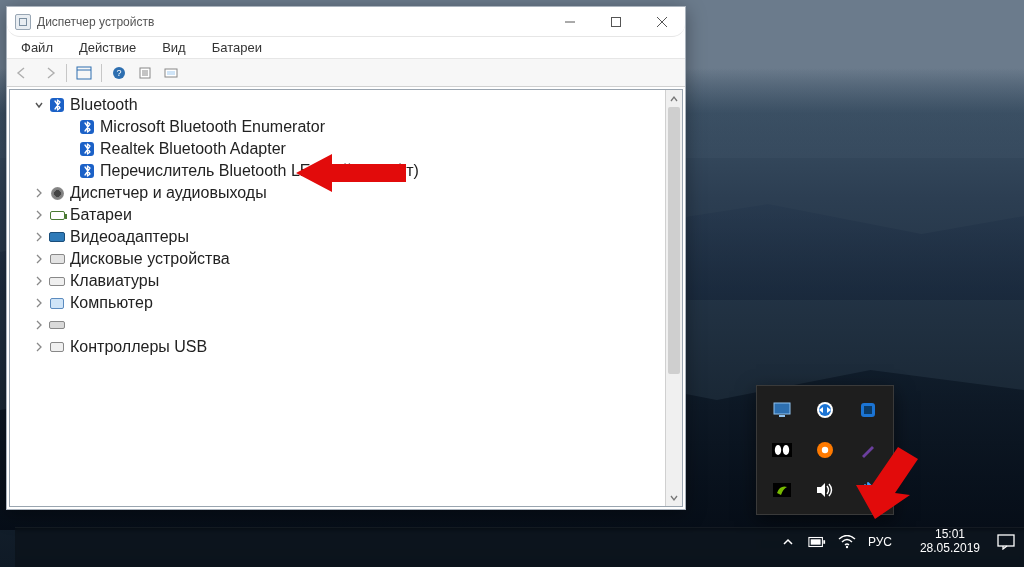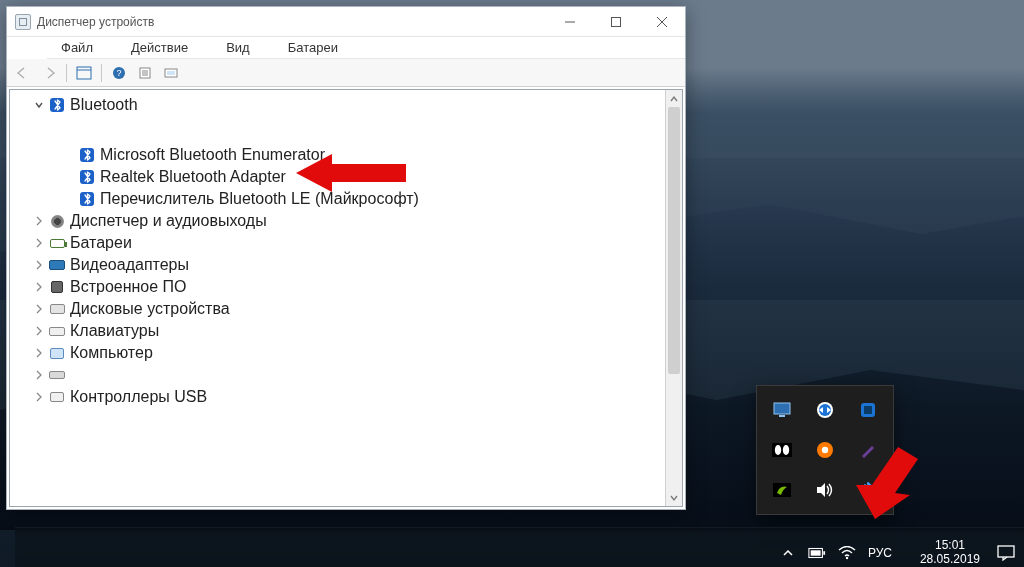--- a/index.html
+++ b/index.html
@@ -32,55 +32,56 @@
     box-shadow: 0 4px 18px rgba(0,0,0,.35);
     display: flex;
     flex-direction: column;
   }
   .titlebar {
     height: 30px;
     background: #fff;
     display: flex;
     align-items: center;
     border-bottom: 1px solid #e6e6e6;
+    border-radius: 13px;
   }
   .titlebar .app-icon{
     width:16px;height:16px;margin:0 6px 0 8px;
     background:#e8edf2;border:1px solid #98a6b4;border-radius:2px;position:relative;
   }
   .titlebar .app-icon::after{content:"";position:absolute;inset:3px;border:1px solid #7b8fa1;}
   .titlebar .title { color:#555; font-size:12px; flex: 0 0 auto; }
   .titlebar .spacer { flex:1; }
   .titlebar .winbtn{
     width:46px;height:30px;display:flex;align-items:center;justify-content:center;color:#555;
   }
   .winbtn svg{display:block;}
 
   .menubar{
-    height:22px;display:flex;align-items:center;gap:30px;padding:0 10px;
-    font-size:13px;color:#333;border-bottom:1px solid #e6e6e6;margin-left:40px;
+    height:22px;display:flex;align-items:center;gap:18px;padding:0 10px;
+    font-size:13px;color:#333;border-bottom:1px solid #e6e6e6;
   }
   .menubar .menuitem{padding:1px 4px;}
 
   .toolbar{
     height:28px;display:flex;align-items:center;gap:2px;padding:0 4px;border-bottom:1px solid #d0d0d0;
     background:#f7f7f7;
   }
   .tbtn{
     width:24px;height:22px;display:flex;align-items:center;justify-content:center;border:1px solid transparent;border-radius:2px;
   }
   .tbtn.disabled{opacity:.4;}
   .tdivider{width:1px;height:18px;background:#c7c7c7;margin:0 3px;}
 
   .tree-wrap{
     flex:1;display:flex;border:1px solid #9aa5b0;margin:2px;background:#fff;position:relative;
   }
   .tree{flex:1;overflow:auto;padding:4px 0 4px 2px;font-size:16px;color:#222;}
   .tree ul{list-style:none;padding-left:0;}
-  .tree > ul > li > ul{padding-left:0;margin-top:28px;}
+  .tree > ul > li > ul{padding-left:0;}
   .tree li{position:relative;}
   .row{display:flex;align-items:center;height:22px;white-space:nowrap;padding-right:6px;}
   .indent1{padding-left:20px;}
   .indent3{padding-left:66px;}
   .tw{width:14px;height:14px;display:flex;align-items:center;justify-content:center;margin-right:2px;color:#555;}
   .tw svg{display:block;}
   .ico{width:18px;height:16px;display:flex;align-items:center;justify-content:center;margin-right:4px;}
   .bt-icon{width:14px;height:14px;border-radius:3px;background:#1b61c7;color:#fff;display:flex;align-items:center;justify-content:center;font-size:10px;font-weight:700;}
   .dev-icon{width:16px;height:12px;background:#dfe6eb;border:1px solid #9ba9b5;border-radius:2px;display:block;}
   .dev-icon.speaker{border-radius:50%;width:13px;height:13px;background:radial-gradient(circle,#444 35%,#7a7a7a 36%,#9c9c9c 100%);border:none;}
@@ -118,21 +119,21 @@
     gap:4px;
   }
   .tray-cell{display:flex;align-items:center;justify-content:center;border-radius:2px;}
   .tic{width:20px;height:20px;display:flex;align-items:center;justify-content:center;}
 
   
   .taskbar{
     position:absolute;left:15px;right:0;bottom:0;height:40px;
     background:rgba(10,14,20,.55);
     backdrop-filter:blur(2px);
-    display:flex;align-items:flex-end;justify-content:flex-end;
+    display:flex;align-items:flex-start;justify-content:flex-end;
     padding:0 8px;color:#fff;font-size:12px;
     border-top:1px solid rgba(255,255,255,.05);
   }
   .taskbar .sys{display:flex;align-items:center;gap:12px;}
   .taskbar .chevron-up{width:16px;height:16px;display:flex;align-items:center;justify-content:center;cursor:pointer;}
   .taskbar .clock{line-height:1.15;text-align:center;margin-left:16px;margin-right:4px;}
   .taskbar .notif{width:20px;height:18px;display:flex;align-items:center;justify-content:center;}
   .taskbar .lang{font-size:12px;}
   .tb-ico{width:18px;height:16px;display:flex;align-items:center;justify-content:center;}
 
@@ -313,33 +314,20 @@
         </div>
           </li>
         <li>
             <div class="row indent1">
           <span class="tw">
                 <svg width="10" height="10" viewBox="0 0 10 10">
                   <path d="M3 1 L7 5 L3 9" fill="none" stroke="#888" stroke-width="1.3"></path>
                 </svg>
               </span>
           <span class="ico">
-                <span class="dev-icon chip"></span>
-              </span>
-          <span>Встроенное ПО</span>
-        </div>
-          </li>
-        <li>
-            <div class="row indent1">
-          <span class="tw">
-                <svg width="10" height="10" viewBox="0 0 10 10">
-                  <path d="M3 1 L7 5 L3 9" fill="none" stroke="#888" stroke-width="1.3"></path>
-                </svg>
-              </span>
-          <span class="ico">
                 <span class="dev-icon disk"></span>
               </span>
           <span>Дисковые устройства</span>
         </div>
           </li>
         <li>
             <div class="row indent1">
           <span class="tw">
                 <svg width="10" height="10" viewBox="0 0 10 10">
                   <path d="M3 1 L7 5 L3 9" fill="none" stroke="#888" stroke-width="1.3"></path>

